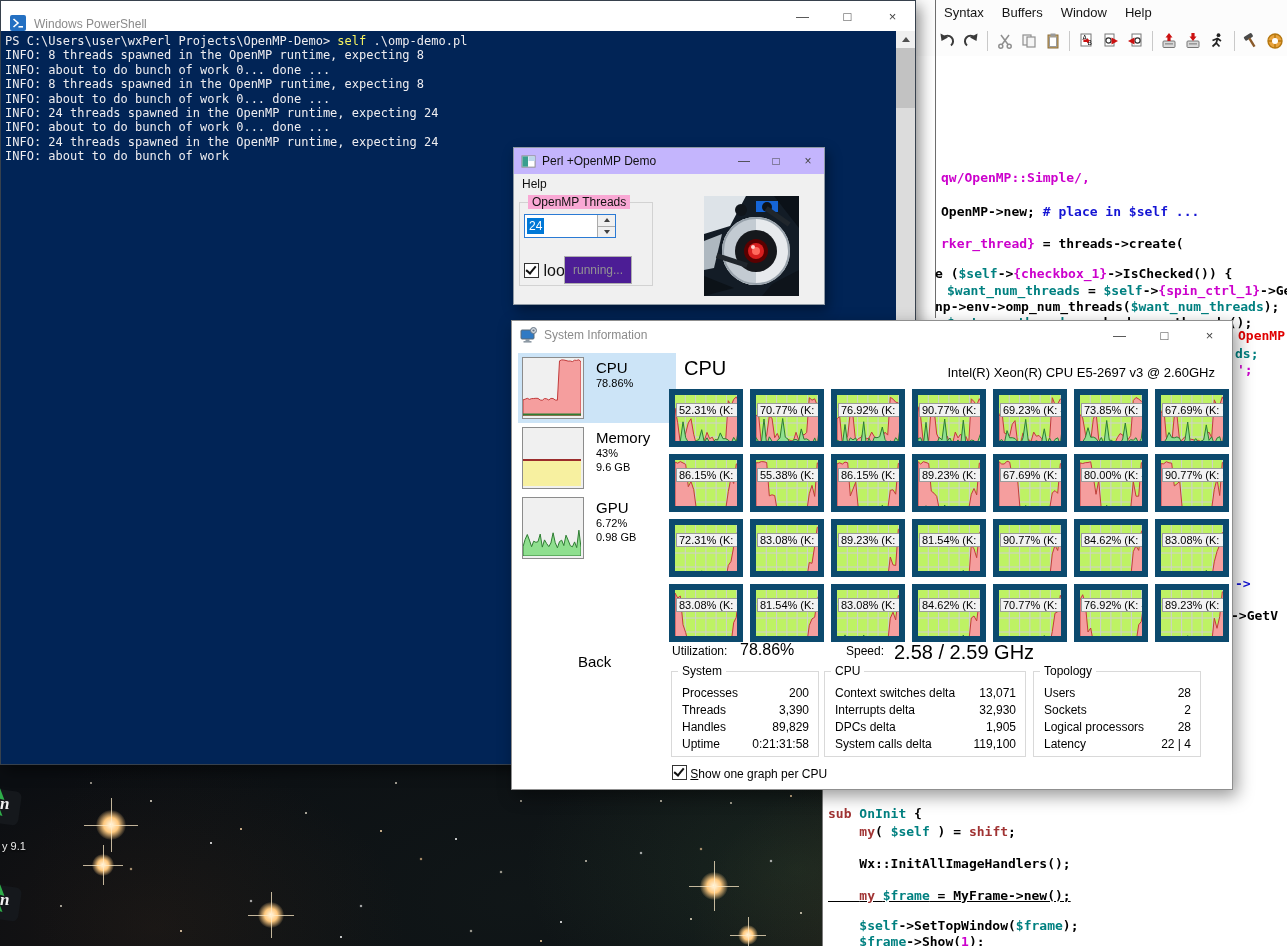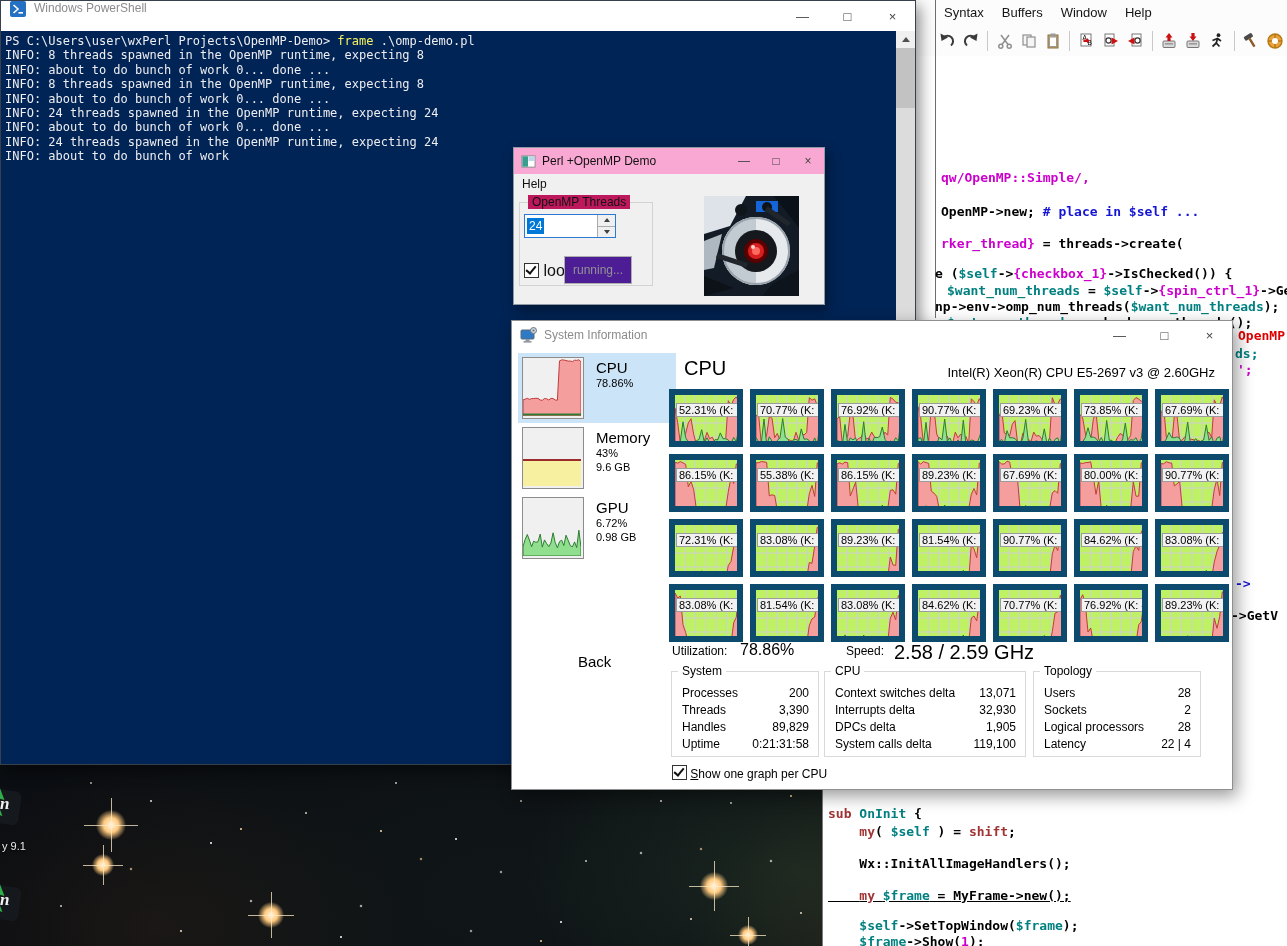--- a/index.html
+++ b/index.html
@@ -37,39 +37,39 @@
   .gv-toolbar{position:absolute;top:26px;left:0;right:0;height:30px;background:#fcfcfc;display:flex;align-items:center;padding-left:112px}
   .gv-icon{width:25px;height:24px;display:flex;align-items:center;justify-content:center}
   .gv-sep{width:1px;height:20px;background:#c9c9c9;margin:0 5px}
   .gv-split{position:absolute;left:112px;top:0;width:1px;height:318px;background:#6e6e6e}
   .gv-text{position:absolute;inset:0;overflow:hidden}
   .frag{position:absolute;white-space:pre;font:bold 13px/16px "DejaVu Sans Mono",monospace}
   .c-black{color:#000}.c-magenta{color:var(--c-magenta)}.c-teal{color:var(--c-teal)}
   .c-blue{color:var(--c-blue)}.c-brown{color:var(--c-brown)}.c-red{color:var(--c-red)}
   
   .psw{position:absolute;left:0;top:0;width:916px;height:765px;background:var(--ps-bg);border:1px solid #37414d;box-sizing:border-box;box-shadow:4px 6px 14px rgba(0,0,0,.45)}
-  .ps-title{position:absolute;top:0;left:0;right:0;height:30px;background:#fff;display:flex;align-items:flex-start}
+  .ps-title{position:absolute;top:0;left:0;right:0;height:30px;background:#fff;display:flex;align-items:flex-end}
   .ps-title .t-txt{margin-left:8px;font-size:12px;color:#8b8b8b}
   .winbtns{margin-left:auto;display:flex;height:100%}
   .wb{width:45px;height:100%;display:flex;align-items:center;justify-content:center;color:#444;font-size:13px}
   .ps-body{position:absolute;left:0;top:30px;right:19px;bottom:0;padding:3px 0 0 4px;font:12px/14.4px "DejaVu Sans Mono",monospace;color:var(--ps-text);overflow:hidden}
   .ps-cmd{color:var(--ps-cmd)}
   .ps-scroll{position:absolute;top:30px;right:0;bottom:0;width:19px;background:#dcdcdc}
   .ps-up{position:absolute;top:0;left:0;width:19px;height:17px;background:#f0f0f0;display:flex;align-items:center;justify-content:center}
   .ps-up i{width:0;height:0;border-left:4px solid transparent;border-right:4px solid transparent;border-bottom:5px solid #505050}
   .ps-thumb{position:absolute;top:17px;left:0;width:19px;height:60px;background:#c2c2c2}
   
   .demo{position:absolute;left:513px;top:147px;width:312px;height:158px;background:#f0f0f0;border:1px solid #8f9aa5;box-sizing:border-box;box-shadow:3px 5px 12px rgba(0,0,0,.4)}
-  .d-title{position:absolute;top:0;left:0;right:0;height:26px;background:#f9a8d4;display:flex;align-items:center}
+  .d-title{position:absolute;top:0;left:0;right:0;height:26px;background:#c4b5fd;display:flex;align-items:center}
   .d-title .t-txt{margin-left:6px;font-size:12px;color:#111}
   .d-title .wb{width:32px;font-size:12px}
   .d-menu{position:absolute;top:26px;left:0;right:0;height:20px;background:#f0f0f0}
   .d-menu span{display:inline-block;padding:3px 8px;font-size:12px;color:#111}
   .d-group{position:absolute;left:5px;top:54px;width:132px;height:82px;border:1px solid #d2d2d2}
-  .d-group-label{position:absolute;left:8px;top:-8px;background:#be185d;padding:0 4px;font-size:12px;color:#111}
+  .d-group-label{position:absolute;left:8px;top:-8px;background:#f9a8d4;padding:0 4px;font-size:12px;color:#111}
   .spin{position:absolute;left:10px;top:66px;width:92px;height:24px;background:#fff;border:1px solid #2a7ad4;box-sizing:border-box;display:flex}
   .spin-val{align-self:center;margin-left:2px;padding:1px 2px;font-size:12px;background:#0078d7;color:#fff}
   .spin-btns{margin-left:auto;width:17px;display:flex;flex-direction:column;border-left:1px solid #ababab}
   .spin-b{flex:1;background:#f0f0f0;display:flex;align-items:center;justify-content:center}
   .spin-b:first-child{border-bottom:1px solid #ababab}
   .tri-up{width:0;height:0;border-left:3px solid transparent;border-right:3px solid transparent;border-bottom:4px solid #404040}
   .tri-dn{width:0;height:0;border-left:3px solid transparent;border-right:3px solid transparent;border-top:4px solid #404040}
   .cb{width:13px;height:13px;border:1px solid #333;background:#fff;position:relative;display:inline-block;vertical-align:-2px}
   .cb.checked::after{content:"";position:absolute;left:3px;top:0;width:4px;height:8px;border:solid #111;border-width:0 2px 2px 0;transform:rotate(40deg)}
   .d-loop{position:absolute;left:10px;top:114px;font-size:16px;color:#111}
@@ -265,21 +265,21 @@
       <rect x="8.5" y="11" width="4.5" height="1.6" fill="#fff"></rect>
     </svg>
     <span class="t-txt">Windows PowerShell</span>
     <div class="winbtns">
       <span class="wb">—</span>
       <span class="wb">□</span>
       <span class="wb">×</span>
     </div>
   </div>
   <div class="ps-body">
-      <div class="ps-line"><span>PS C:\Users\user\wxPerl Projects\OpenMP-Demo&gt; </span><span class="ps-cmd">frame</span><span> .\omp-demo.pl</span></div>
+      <div class="ps-line"><span>PS C:\Users\user\wxPerl Projects\OpenMP-Demo&gt; </span><span class="ps-cmd">self</span><span> .\omp-demo.pl</span></div>
       <div class="ps-line">INFO: 8 threads spawned in the OpenMP runtime, expecting 8</div>
       <div class="ps-line">INFO: about to do bunch of work 0... done ...</div>
       <div class="ps-line">INFO: 8 threads spawned in the OpenMP runtime, expecting 8</div>
       <div class="ps-line">INFO: about to do bunch of work 0... done ...</div>
       <div class="ps-line">INFO: 24 threads spawned in the OpenMP runtime, expecting 24</div>
       <div class="ps-line">INFO: about to do bunch of work 0... done ...</div>
       <div class="ps-line">INFO: 24 threads spawned in the OpenMP runtime, expecting 24</div>
       <div class="ps-line">INFO: about to do bunch of work</div>
     </div>
   <div class="ps-scroll">

